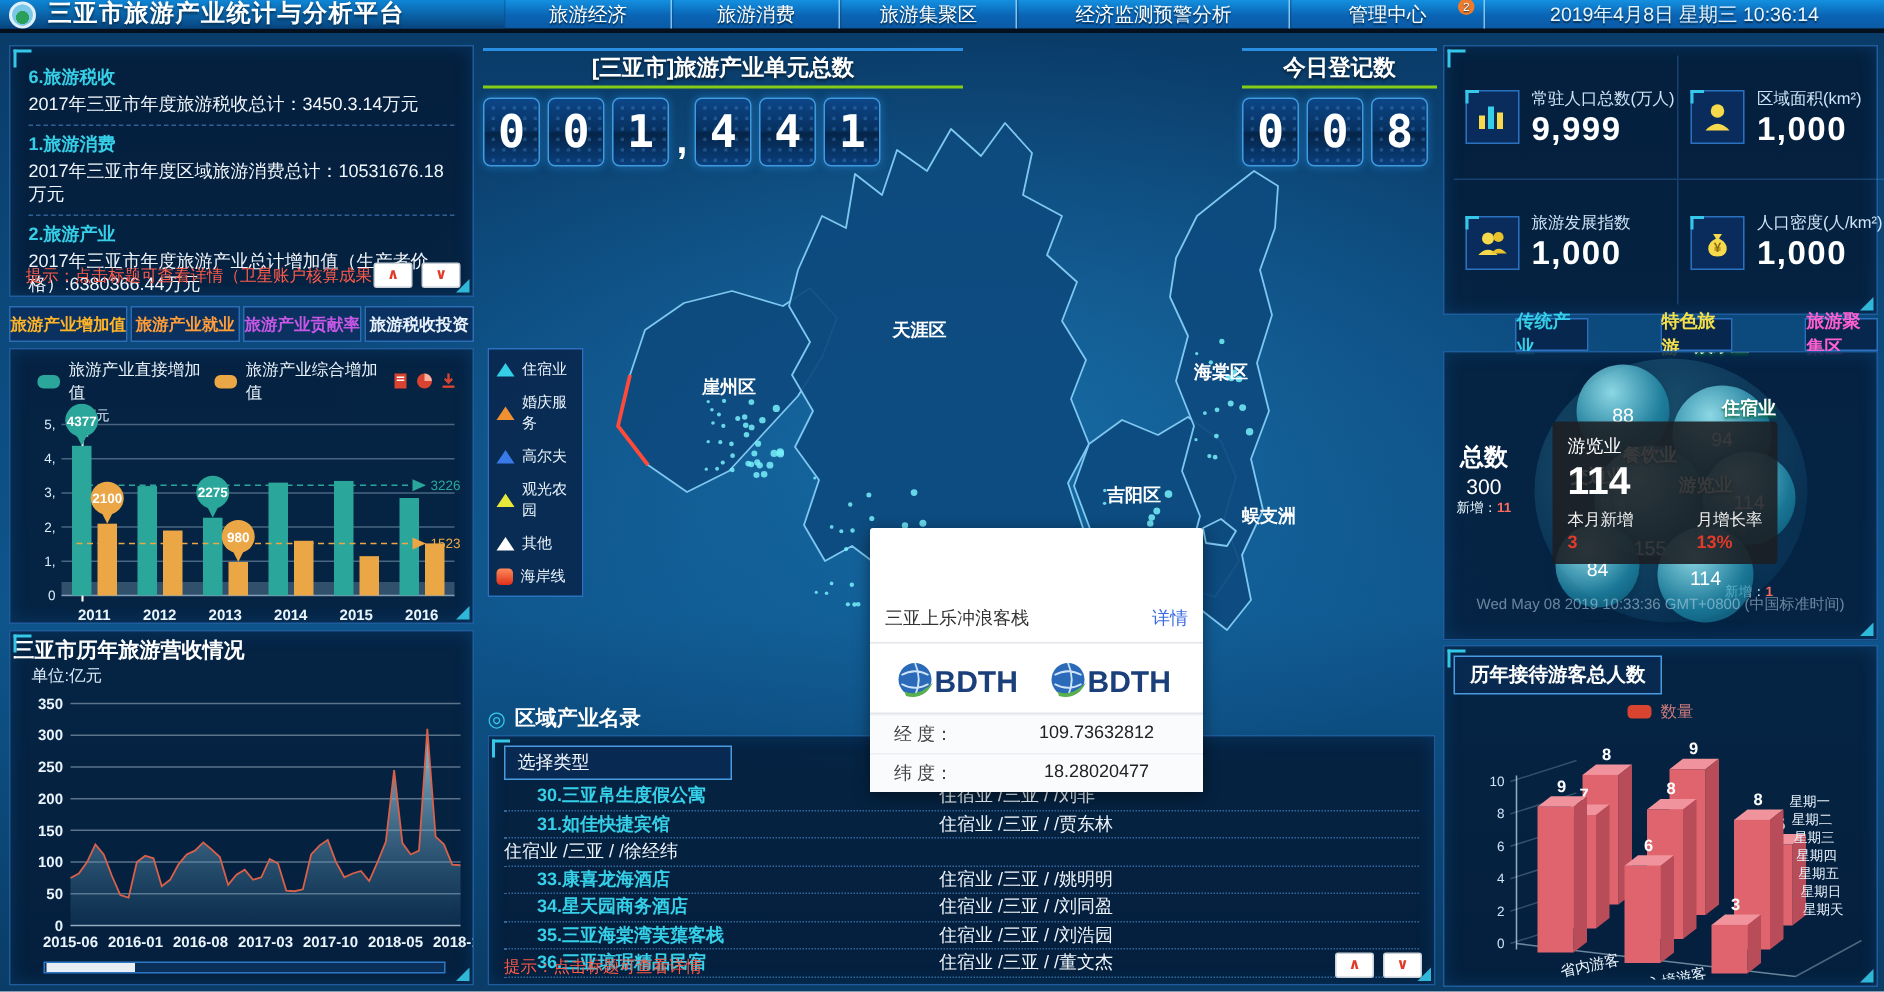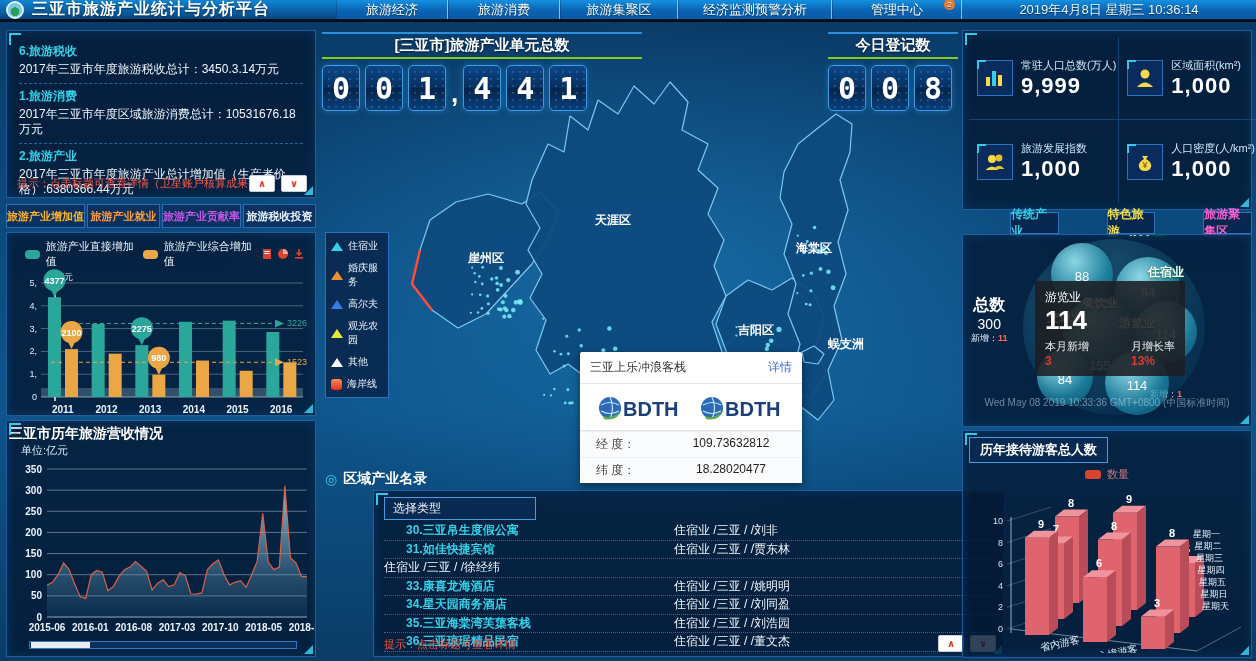--- a/index.html
+++ b/index.html
@@ -76,33 +76,33 @@
   
   #mapWrap{position:absolute;left:336px;top:52px;width:626px;height:430px;}
   .map-legend{position:absolute;left:325px;top:232px;width:64px;padding:6px 5px;border:1px solid #2a72c0;
     background:rgba(8,36,74,.85);display:flex;flex-direction:column;gap:8px;z-index:5;}
   .ml-item{display:flex;align-items:center;gap:5px;font-size:10px;color:#eaf4fc;cursor:pointer;}
   .tri{width:0;height:0;border-left:6px solid transparent;border-right:6px solid transparent;border-bottom:9px solid currentColor;}
   .sq{width:11px;height:11px;border-radius:3px;background:linear-gradient(180deg,#ff8a5a,#e0301a);}
   
   .popup{position:absolute;left:580px;top:352px;width:222px;background:#fff;border-radius:2px;z-index:8;
     box-shadow:0 3px 10px rgba(0,0,0,.45);color:#222;}
-  .popup-head{display:flex;justify-content:space-between;align-items:flex-end;padding:7px 10px;border-bottom:1px solid #e2e6ea;}
+  .popup-head{display:flex;justify-content:space-between;align-items:flex-end;padding:7px 10px;border-bottom:1px solid #e2e6ea;margin-top:45px;}
   .popup-title{font-size:12px;color:#333;}
   .popup-link{font-size:12px;color:#3a6ae0;cursor:pointer;}
   .logo-row{display:flex;justify-content:center;gap:14px;padding:8px 0 6px 0;}
   .popup-rows{border-top:1px solid #e2e6ea;}
   .popup-row{display:flex;font-size:12px;padding:4px 0;border-top:1px solid #eceff3;background:#fafbfd;}
   .popup-row .pl{width:80px;padding-left:16px;color:#444;}
   .popup-row .pv{flex:1;text-align:center;color:#222;}
   
   .dir-header{position:absolute;left:325px;top:470px;display:flex;align-items:center;gap:6px;z-index:5;}
   .dir-bullet{color:#35c8e8;font-size:14px;}
   .dir-title{font-size:14px;font-weight:bold;color:#fff;}
-  #dirPanel{left:325px;top:490px;width:632px;height:167px;padding:6px 10px 2px 10px;margin-left:48px;}
+  #dirPanel{left:325px;top:490px;width:632px;height:167px;padding:6px 10px 2px 10px;}
   .filter-box{width:152px;height:23px;border:1px solid #4a9ae0;background:rgba(10,45,90,.7);color:#f0f6fc;
     font-size:12px;line-height:21px;padding-left:8px;margin-bottom:2px;cursor:pointer;}
   .dir-row{display:flex;align-items:center;height:18.5px;border-bottom:1px dotted rgba(90,160,230,.55);font-size:12px;}
   .dir-name{width:290px;padding-left:22px;color:#35d0e8;font-weight:bold;cursor:pointer;white-space:nowrap;}
   .dir-info{color:#f0f6fc;}
   #dirPanel .hint{bottom:4px;}
   #dirPanel .updown{bottom:4px;}
   
   #statsGrid{left:962px;top:30px;width:290px;height:180px;display:grid;grid-template:1fr 1fr / 1fr 1fr;padding:6px;}
   .stat-card{display:flex;align-items:center;gap:8px;padding:8px 2px 8px 8px;position:relative;}
@@ -162,21 +162,21 @@
     <div class="nav" id="nav">
         <div class="nav-item" style="width: 112px;">
           <span>旅游经济</span>
         </div>
         <div class="nav-item" style="width: 112px;">
           <span>旅游消费</span>
         </div>
         <div class="nav-item" style="width: 118px;">
           <span>旅游集聚区</span>
         </div>
-        <div class="nav-item" style="width: 154px;">
+        <div class="nav-item" style="width: 182px;">
           <span>经济监测预警分析</span>
         </div>
         <div class="nav-item" style="width: 130px;">
           <span>管理中心</span>
           <span class="nav-badge">2</span>
         </div>
       </div>
     <div class="topdate">2019年4月8日 星期三 10:36:14</div>
   </div>
 

